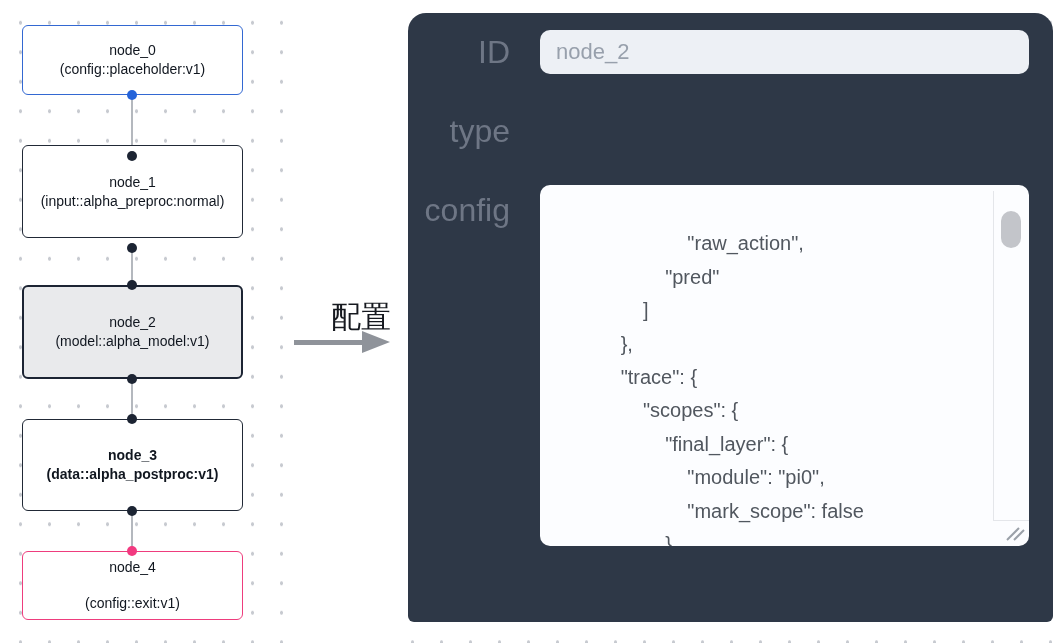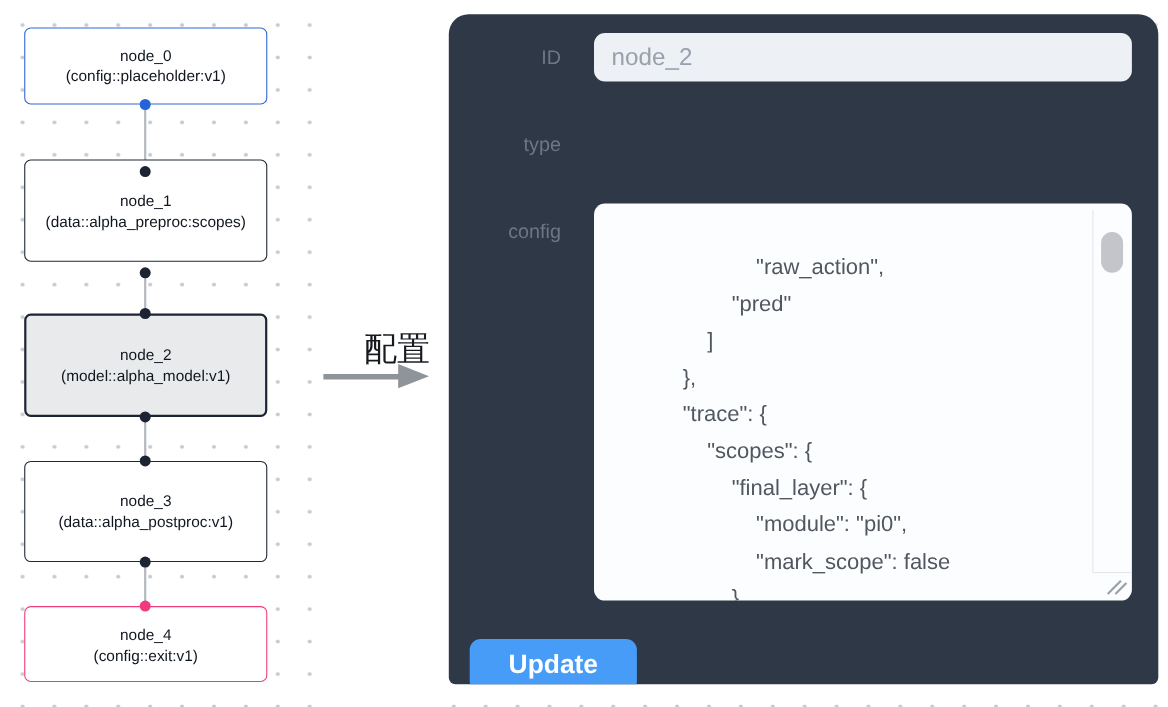--- a/index.html
+++ b/index.html
@@ -15,26 +15,26 @@
   }
   #grid-left{left:0;width:285px;}
   #grid-right{left:392px;width:670px;}
 
   
   .flow-node{
     position:absolute;left:22px;width:221px;box-sizing:border-box;
     background:#ffffff;border:1.5px solid #212936;border-radius:6px;
     display:flex;flex-direction:column;align-items:center;justify-content:center;
     text-align:center;font-size:14px;line-height:19px;color:#10161f;
-    padding:16px 8px;word-break:break-all;
+    padding:6px 8px;word-break:break-all;
   }
   #node-0{top:25px;height:70px;border-color:#3368d2;}
   #node-1{top:145px;height:93px;}
   #node-2{top:285px;height:94px;background:#e9eaec;border-width:2px;border-color:#1c2433;}
-  #node-3{top:419px;height:92px;}
+  #node-3{top:419px;height:92px;font-weight:bold;}
   #node-4{top:551px;height:69px;border-color:#ee3d7d;justify-content:space-between;}
   .node-title{display:block;}
   .node-sub{display:block;word-break:break-all;}
 
   .edge{position:absolute;left:131px;width:1.5px;background:#b4b8be;}
   #edge-0{top:95px;height:62px;}
   #edge-1{top:248px;height:38px;}
   #edge-2{top:379px;height:40px;}
   #edge-3{top:511px;height:40px;}
 
@@ -60,21 +60,21 @@
     border-left:28px solid #8f939a;border-top:11.5px solid transparent;border-bottom:11.5px solid transparent;
   }
 
   
   #config-panel{
     position:absolute;left:408px;top:13px;width:645px;height:609px;
     background:#2e3847;border-radius:18px 18px 6px 6px;overflow:hidden;
   }
   .p-label{
     position:absolute;left:0;width:102px;text-align:right;
-    font-size:18px;line-height:28px;color:#6e7685;
+    font-size:32px;line-height:28px;color:#6e7685;
   }
   #label-id{top:25px;}
   #label-type{top:104px;}
   #label-config{top:183px;}
   .text-input{
     position:absolute;left:132px;width:489px;height:44px;box-sizing:border-box;
     background:#edf0f5;border:none;outline:none;border-radius:10px;
     font-size:22px;color:#98a0ac;padding:0 16px;
     font-family:"Liberation Sans","DejaVu Sans",sans-serif;
   }
@@ -107,21 +107,21 @@
 <div id="edge-1" class="edge"></div>
 <div id="edge-2" class="edge"></div>
 <div id="edge-3" class="edge"></div>
 
 <div id="node-0" class="flow-node">
   <span class="node-title">node_0</span>
   <span class="node-sub">(config::placeholder:v1)</span>
 </div>
 <div id="node-1" class="flow-node">
   <span class="node-title">node_1</span>
-  <span class="node-sub">(data::alpha_preproc:scopes)</span>
+  <span class="node-sub">(input::alpha_preproc:normal)</span>
 </div>
 <div id="node-2" class="flow-node">
   <span class="node-title">node_2</span>
   <span class="node-sub">(model::alpha_model:v1)</span>
 </div>
 <div id="node-3" class="flow-node">
   <span class="node-title">node_3</span>
   <span class="node-sub">(data::alpha_postproc:v1)</span>
 </div>
 <div id="node-4" class="flow-node">
@@ -163,14 +163,13 @@
                     "action_model": {</span>
     <div id="scroll-track-line"></div>
     <div id="scroll-corner-line"></div>
     <div id="scroll-thumb"></div>
     <svg id="resize-grip" width="22" height="17" viewBox="0 0 22 17">
       <line x1="3" y1="16" x2="15" y2="4" stroke="#9aa0a8" stroke-width="2"></line>
       <line x1="10" y1="16" x2="20" y2="6" stroke="#9aa0a8" stroke-width="2"></line>
     </svg>
   </div>
 
-  <button id="update-button">Update</button>
 </div>
 
 </body></html>

